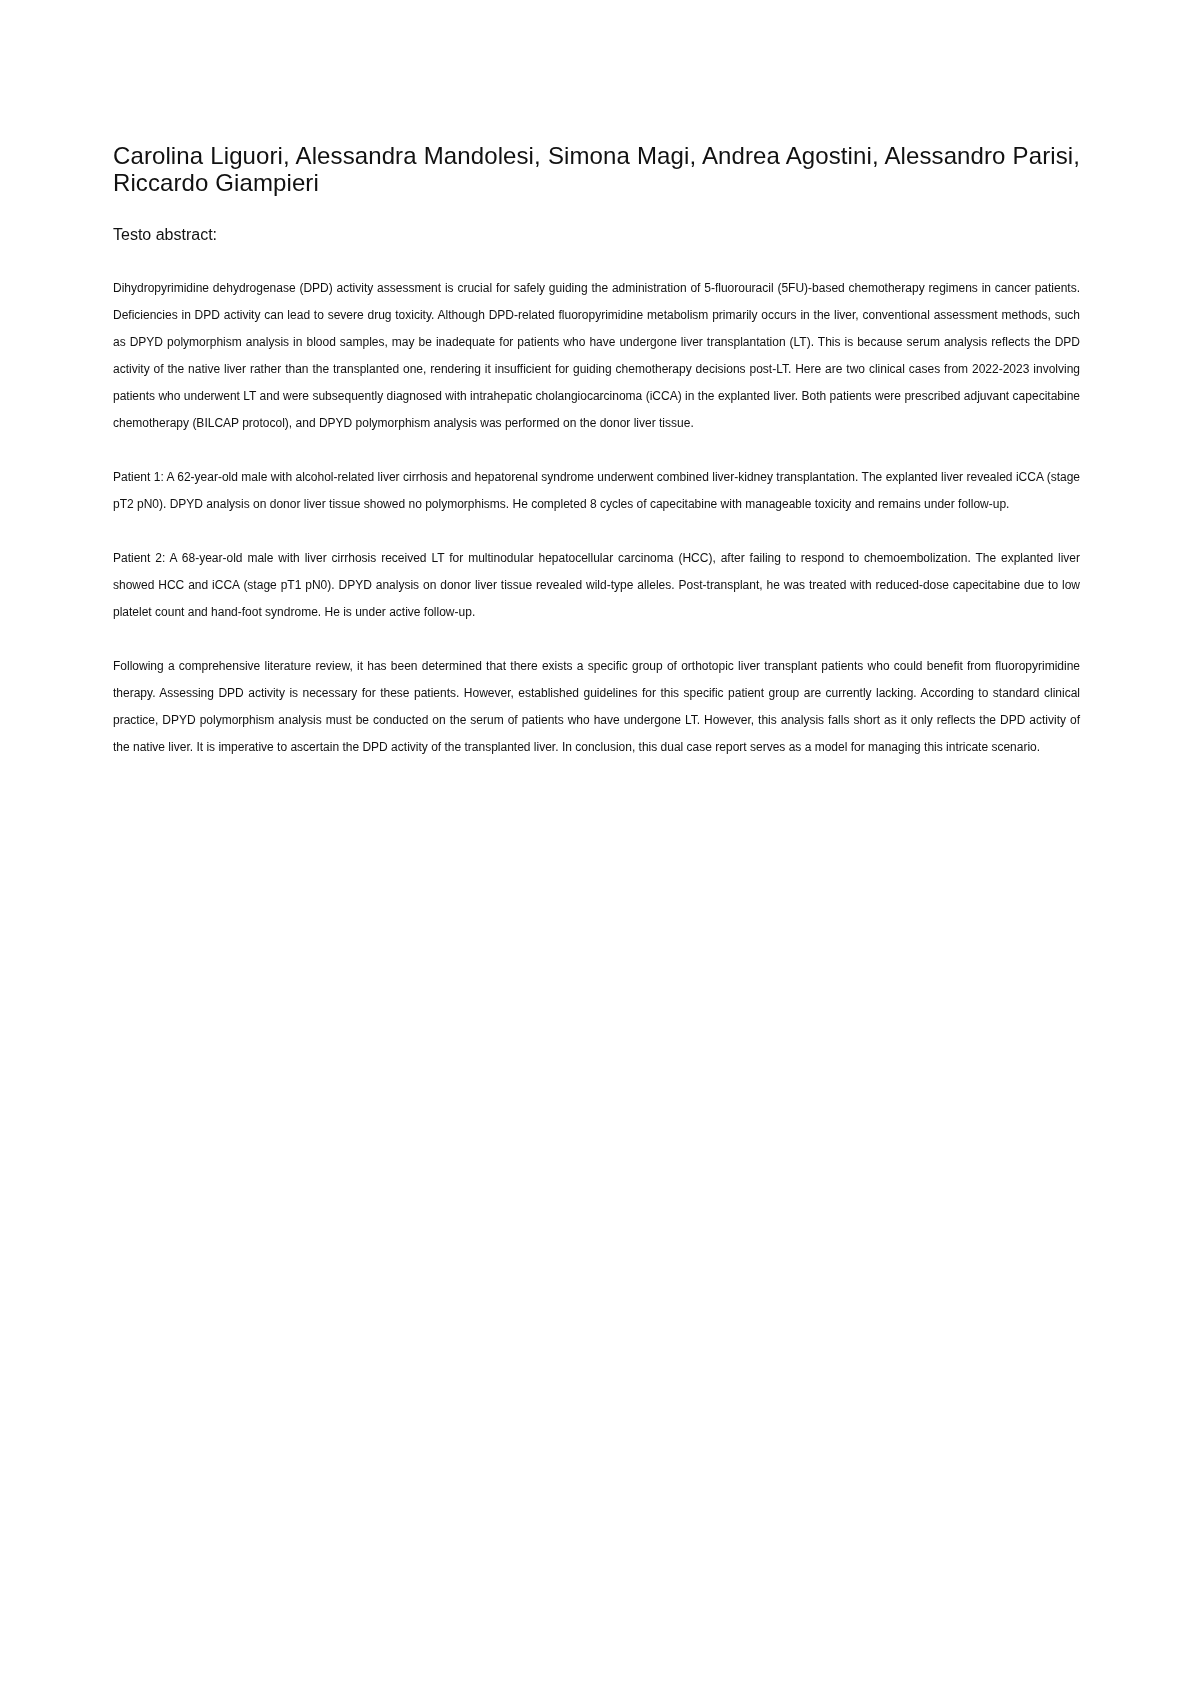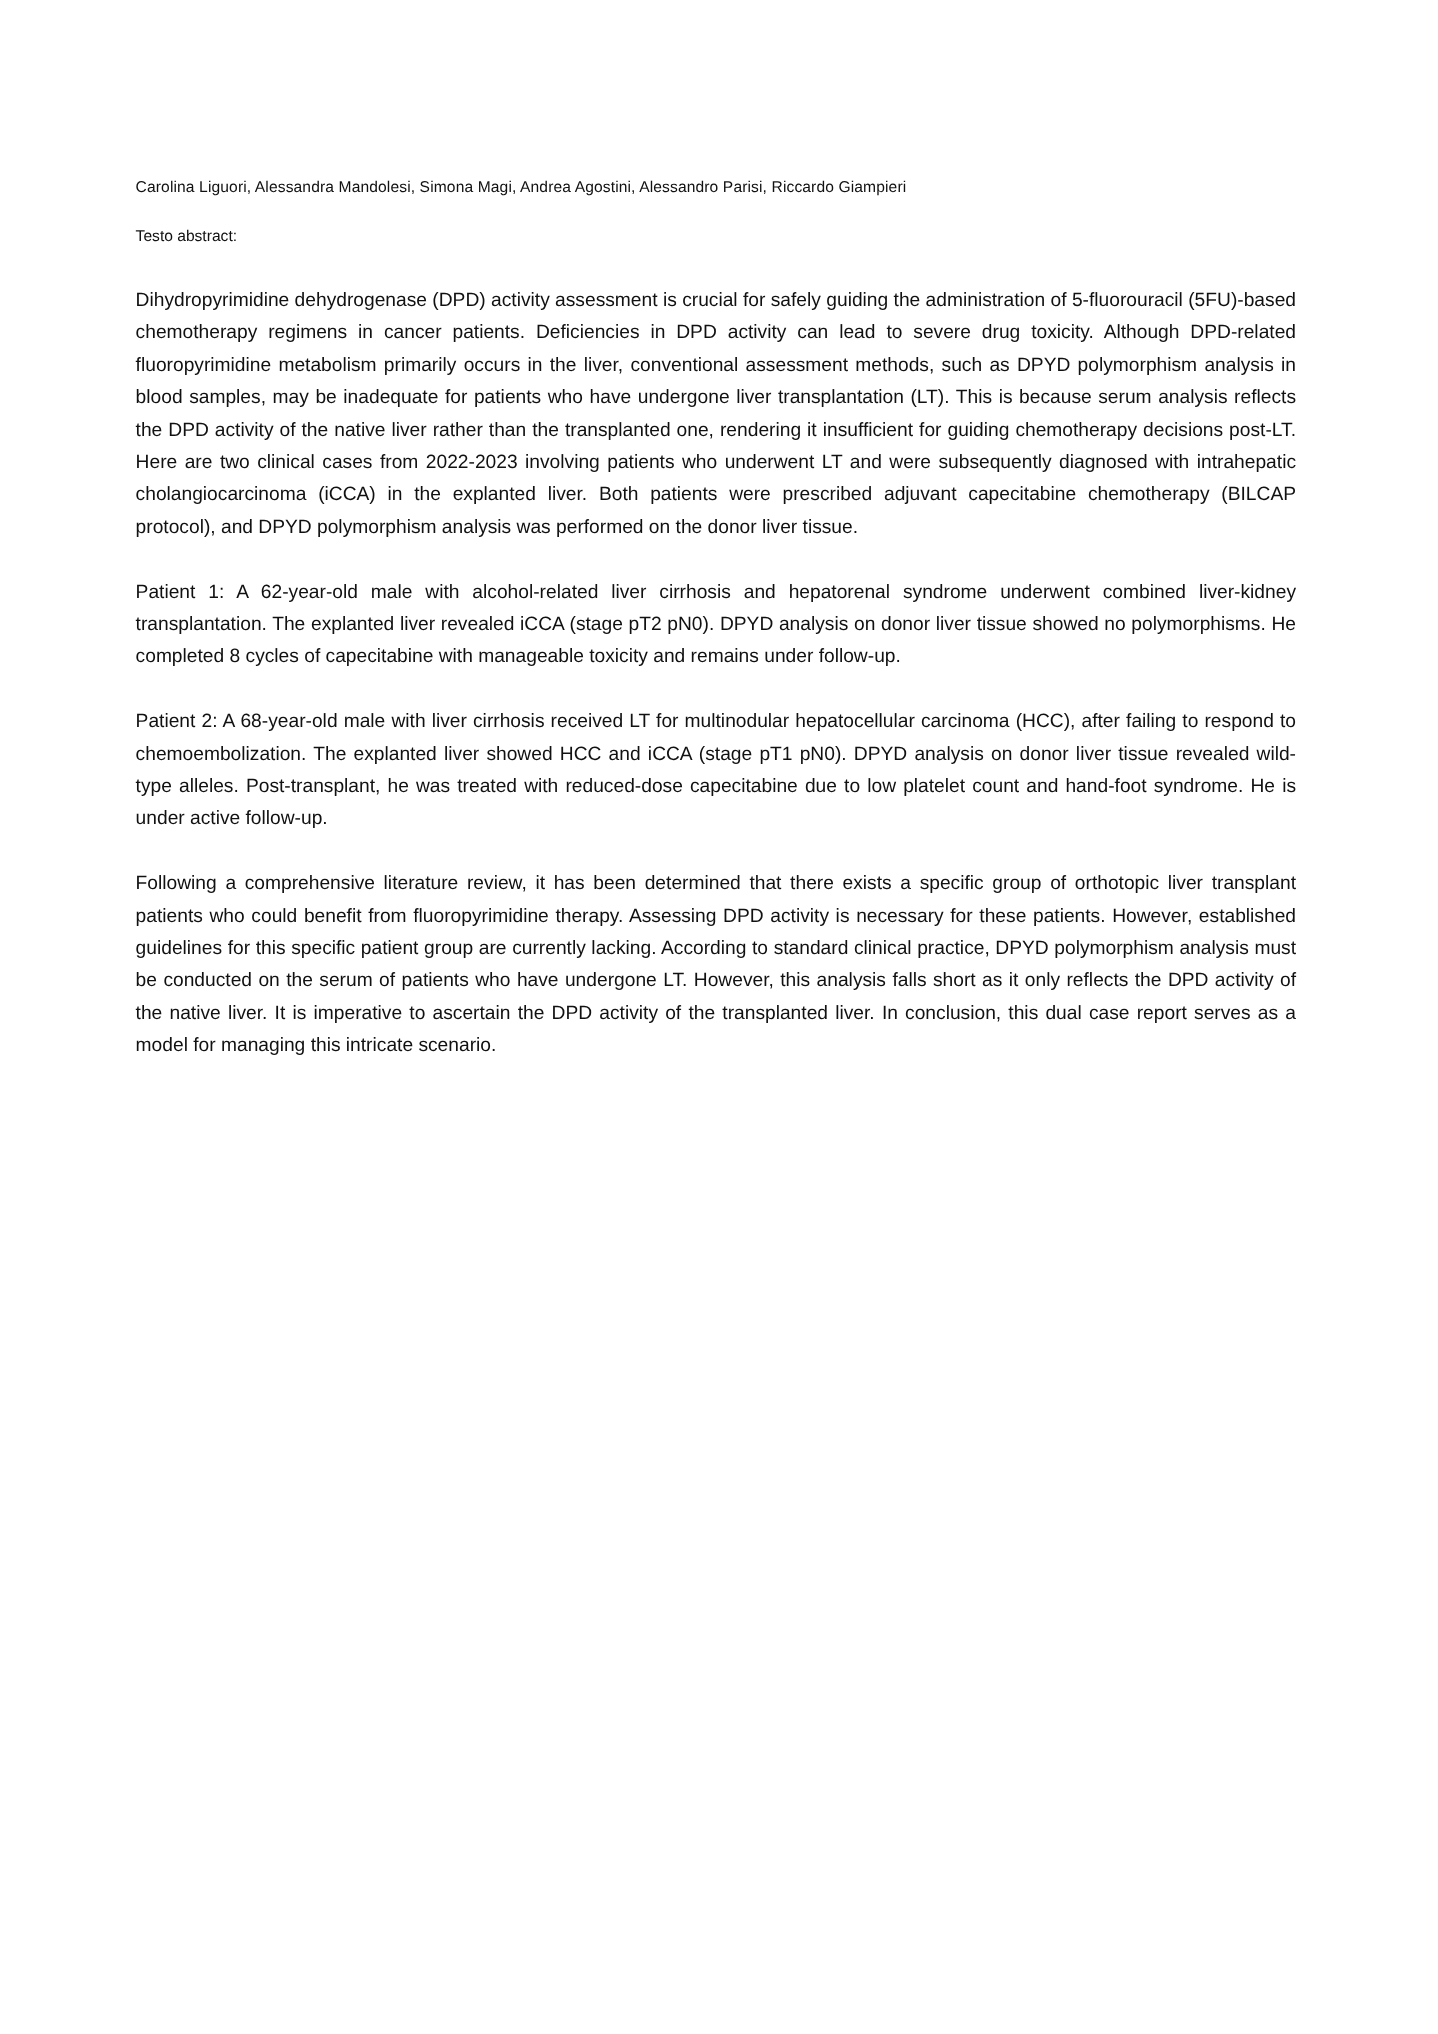--- a/index.html
+++ b/index.html
@@ -15,40 +15,40 @@
       font-family: "Liberation Sans", sans-serif;
       color: #111111;
     }
     .page {
       position: absolute;
       left: 113px;
       top: 142px;
       width: 967px;
     }
     .authors {
-      font-size: 13px;
+      font-size: 24px;
       line-height: 27px;
       text-align: justify;
-      margin: 0 0 14px 0;
+      margin: 0 0 25px 0;
       letter-spacing: 0.1px;
     }
     .title {
       font-size: 18.5px;
       line-height: 27px;
       font-weight: bold;
       text-align: justify;
       margin: 0 0 14px 0;
     }
     .label {
-      font-size: 13px;
+      font-size: 16px;
       line-height: 27px;
       margin: 0 0 27px 0;
     }
     .para {
-      font-size: 16px;
+      font-size: 12px;
       line-height: 27px;
       text-align: justify;
       margin: 0 0 27px 0;
     }
   </style>
 </head>
 <body>
 
 <div class="page">
   <p class="authors">Carolina Liguori, Alessandra Mandolesi, Simona Magi, Andrea Agostini, Alessandro Parisi, Riccardo Giampieri</p>

